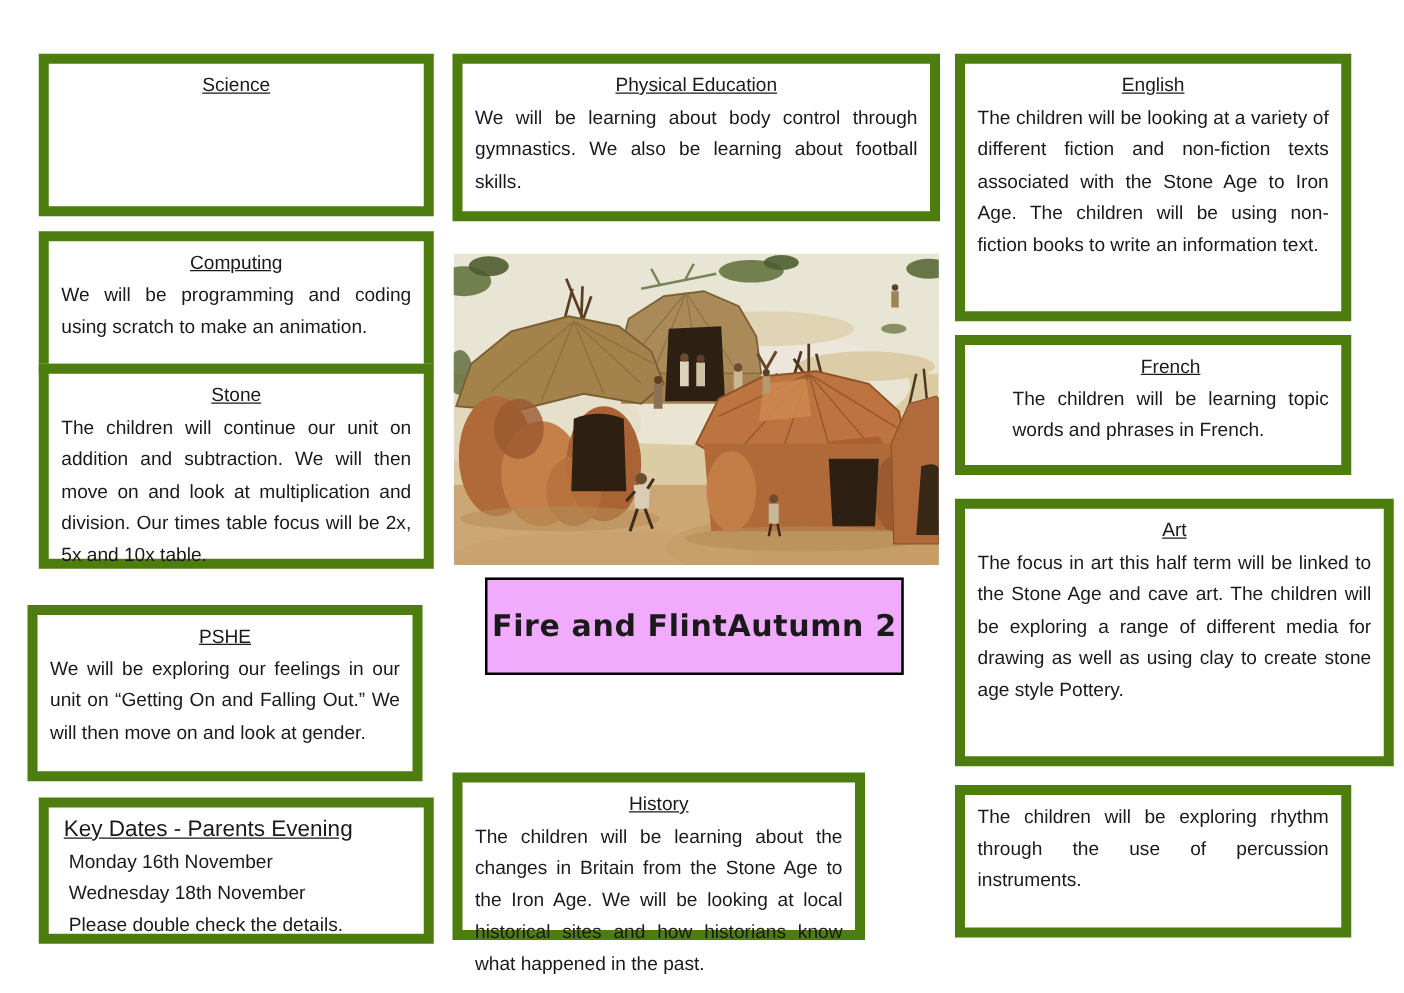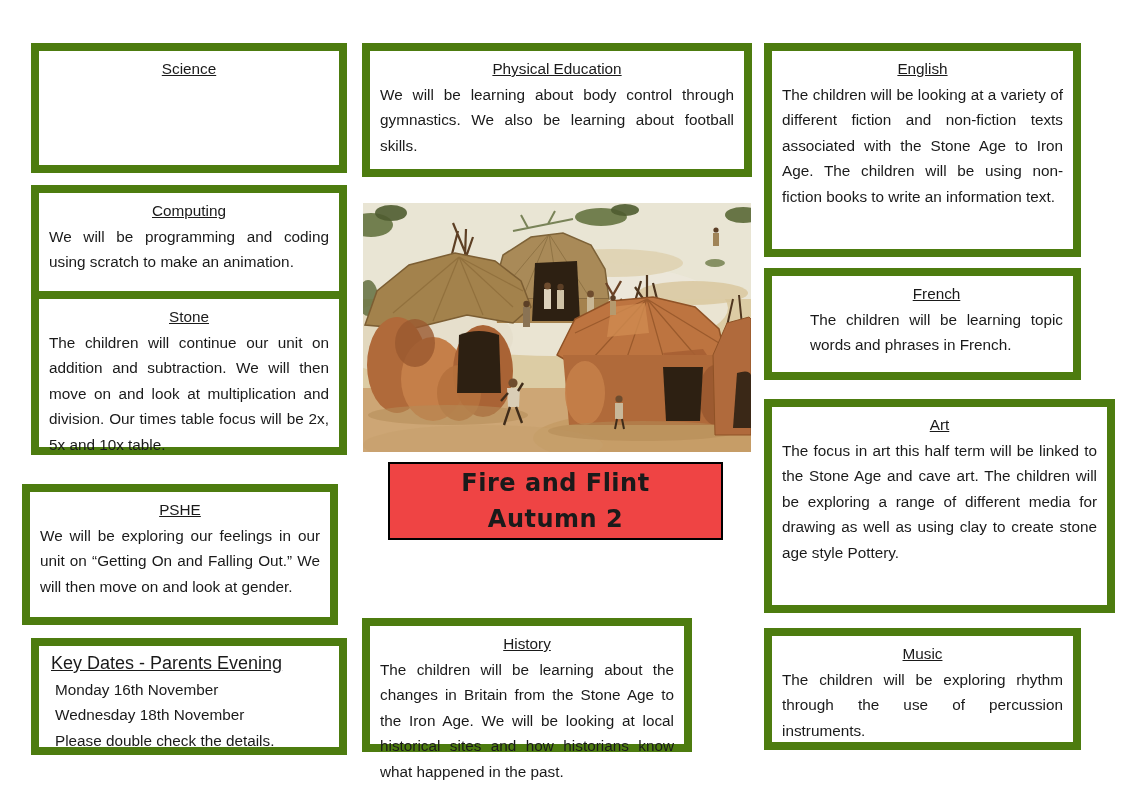--- a/index.html
+++ b/index.html
@@ -10,22 +10,22 @@
   .page{position:absolute;inset:0;}
   .box{
     position:absolute;box-sizing:border-box;border:8px solid #4d7c0f;background:#fff;
     padding:5px 10px 0 10px;font-size:15.3px;line-height:25.5px;
   }
   .hd{margin:0;text-align:center;text-decoration:underline;font-weight:400;font-size:15.3px;}
   .bd{margin:0;text-align:justify;}
   .kd-hd{margin:0;text-align:left;text-decoration:underline;font-weight:400;font-size:18px;padding-left:2px;}
   .kd-line{margin:0;text-align:left;padding-left:6px;}
   .title-box{
-    position:absolute;box-sizing:border-box;border:2px solid #000;background:#ef4444;
-    display:flex;flex-direction:column;align-items:center;justify-content:center;
+    position:absolute;box-sizing:border-box;border:2px solid #000;background:#f0abfc;
+    display:flex;flex-direction:row;align-items:center;justify-content:center;
     font-family:"DejaVu Sans", sans-serif;font-size:24px;font-weight:600;line-height:36px;
     letter-spacing:0.5px;
   }
   .pic{position:absolute;display:block;}
 </style>
 </head>
 <body>
 
 <div class="page">
 
@@ -181,17 +181,16 @@
     <h3 class="hd">French</h3>
     <p class="bd">The children will be learning topic words and phrases in French.</p>
   </section>
 
   <section class="box" style="left:764px;top:399px;width:351px;height:214px;">
     <h3 class="hd">Art</h3>
     <p class="bd">The focus in art this half term will be linked to the Stone Age and cave art. The children will be exploring a range of different media for drawing as well as using clay to create stone age style Pottery.</p>
   </section>
 
   <section class="box" style="left:764px;top:628px;width:317px;height:122px;">
-    <h3 class="hd">Music</h3>
     <p class="bd">The children will be exploring rhythm through the use of percussion instruments.</p>
   </section>
 
 </div>
 
 </body></html>

